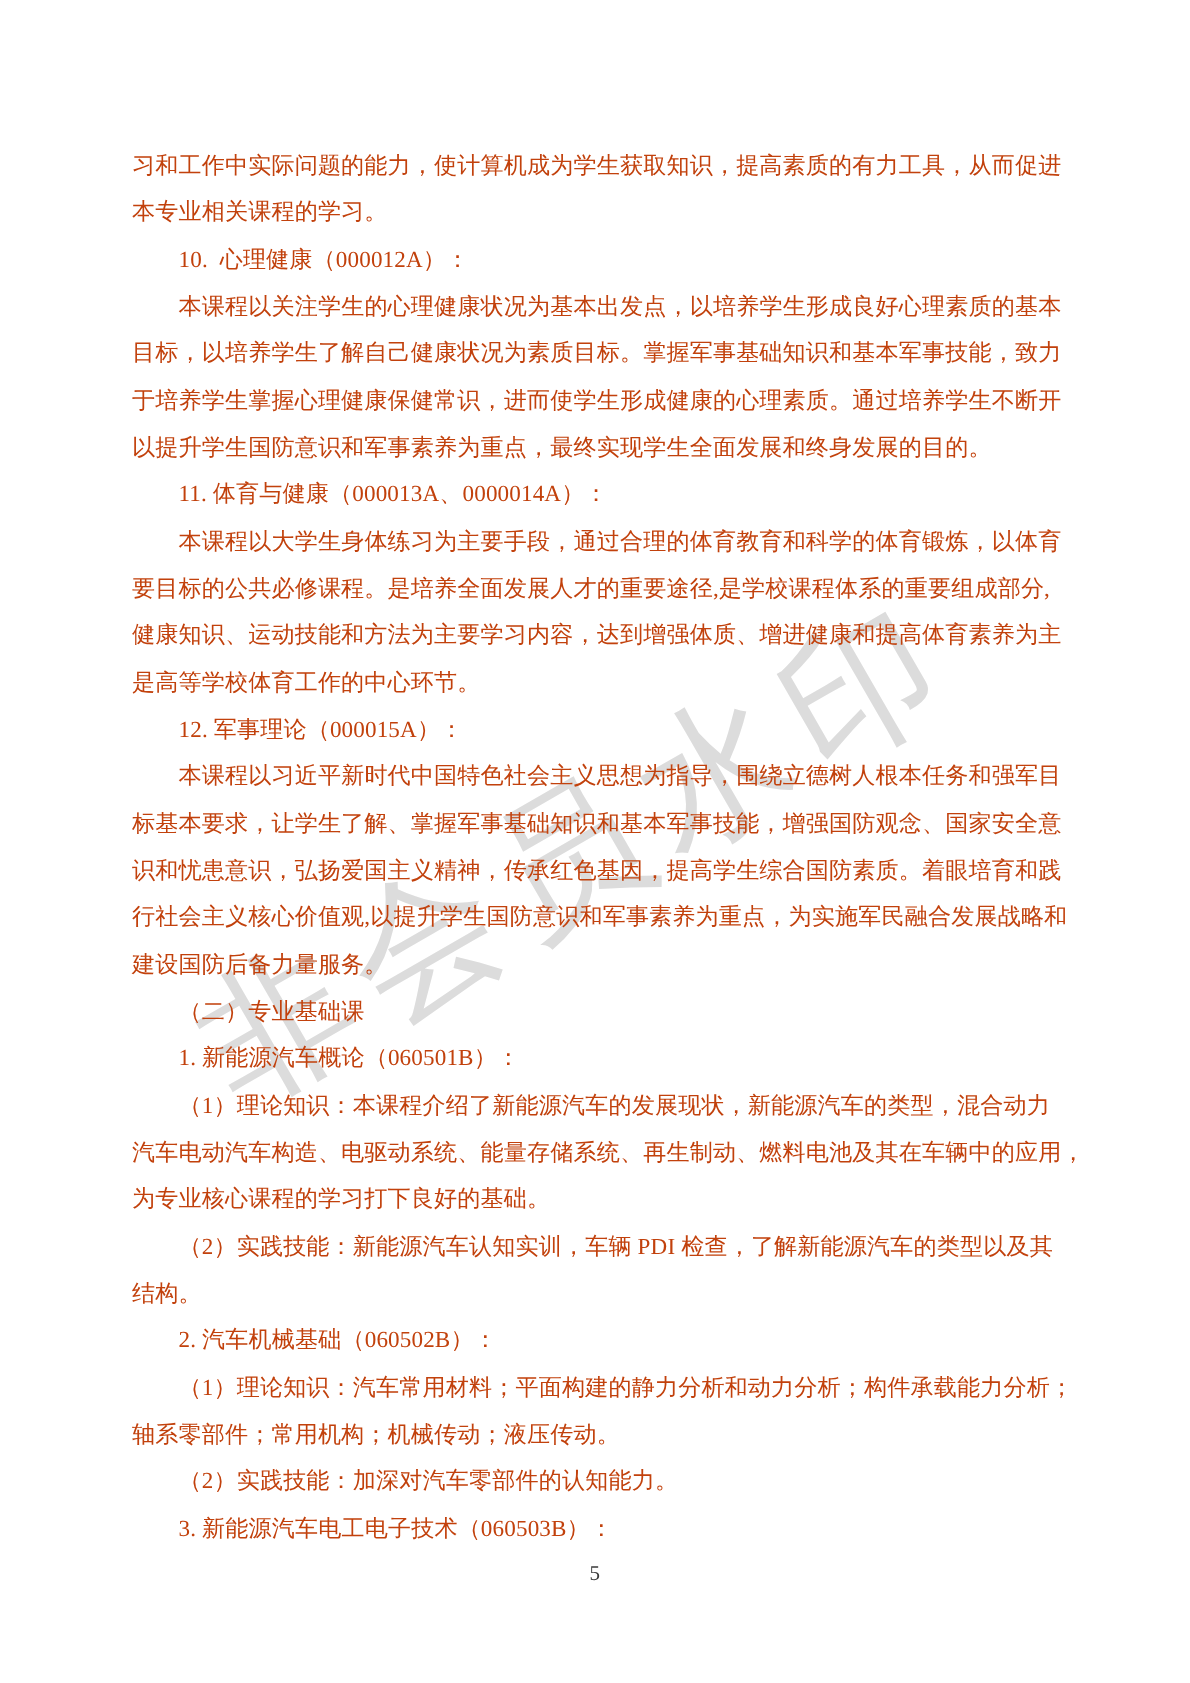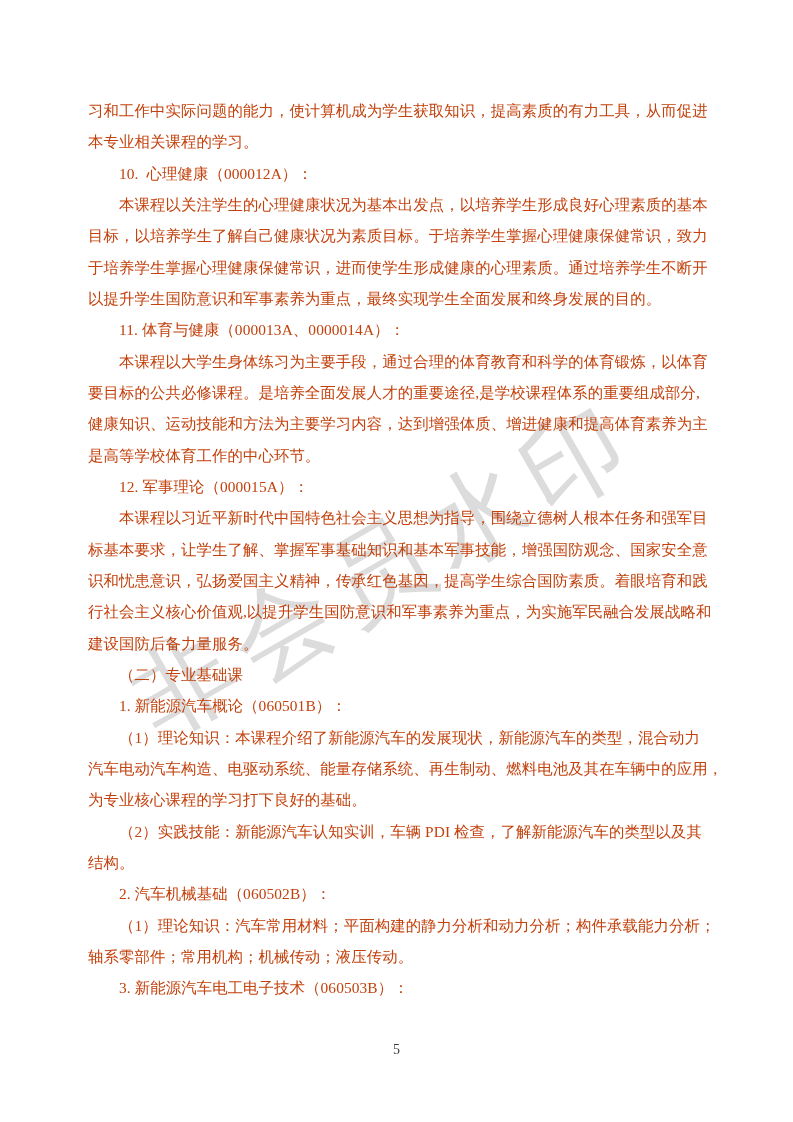--- a/index.html
+++ b/index.html
@@ -63,21 +63,21 @@
 <body>
 
 <div class="page" style="background: rgb(255, 255, 255);">
   <div class="watermark" style="color: rgb(220, 220, 220);">非会员水印</div>
 
   <div class="doc-body" id="doc-body" style="color: #c2410c;">
       <div class="line">习和工作中实际问题的能力，使计算机成为学生获取知识，提高素质的有力工具，从而促进</div>
       <div class="line">本专业相关课程的学习。</div>
       <div class="line indent">10.  心理健康（000012A）：</div>
       <div class="line indent">本课程以关注学生的心理健康状况为基本出发点，以培养学生形成良好心理素质的基本</div>
-      <div class="line">目标，以培养学生了解自己健康状况为素质目标。于培养学生掌握心理健康保健常识，致力</div>
+      <div class="line">目标，以培养学生了解自己健康状况为素质目标。掌握军事基础知识和基本军事技能，致力</div>
       <div class="line">于培养学生掌握心理健康保健常识，进而使学生形成健康的心理素质。通过培养学生不断开</div>
       <div class="line">以提升学生国防意识和军事素养为重点，最终实现学生全面发展和终身发展的目的。</div>
       <div class="line indent">11. 体育与健康（000013A、0000014A）：</div>
       <div class="line indent">本课程以大学生身体练习为主要手段，通过合理的体育教育和科学的体育锻炼，以体育</div>
       <div class="line">要目标的公共必修课程。是培养全面发展人才的重要途径,是学校课程体系的重要组成部分,</div>
       <div class="line">健康知识、运动技能和方法为主要学习内容，达到增强体质、增进健康和提高体育素养为主</div>
       <div class="line">是高等学校体育工作的中心环节。</div>
       <div class="line indent">12. 军事理论（000015A）：</div>
       <div class="line indent">本课程以习近平新时代中国特色社会主义思想为指导，围绕立德树人根本任务和强军目</div>
       <div class="line">标基本要求，让学生了解、掌握军事基础知识和基本军事技能，增强国防观念、国家安全意</div>
@@ -87,17 +87,18 @@
       <div class="line indent">（二）专业基础课</div>
       <div class="line indent">1. 新能源汽车概论（060501B）：</div>
       <div class="line indent">（1）理论知识：本课程介绍了新能源汽车的发展现状，新能源汽车的类型，混合动力</div>
       <div class="line">汽车电动汽车构造、电驱动系统、能量存储系统、再生制动、燃料电池及其在车辆中的应用，</div>
       <div class="line">为专业核心课程的学习打下良好的基础。</div>
       <div class="line indent">（2）实践技能：新能源汽车认知实训，车辆 PDI 检查，了解新能源汽车的类型以及其</div>
       <div class="line">结构。</div>
       <div class="line indent">2. 汽车机械基础（060502B）：</div>
       <div class="line indent">（1）理论知识：汽车常用材料；平面构建的静力分析和动力分析；构件承载能力分析；</div>
       <div class="line">轴系零部件；常用机构；机械传动；液压传动。</div>
+      <div class="line indent">（2）实践技能：加深对汽车零部件的认知能力。</div>
       <div class="line indent">3. 新能源汽车电工电子技术（060503B）：</div>
     </div>
 
   <div class="page-footer" style="color: rgb(58, 58, 58);">5</div>
 </div>
 
 </body></html>

